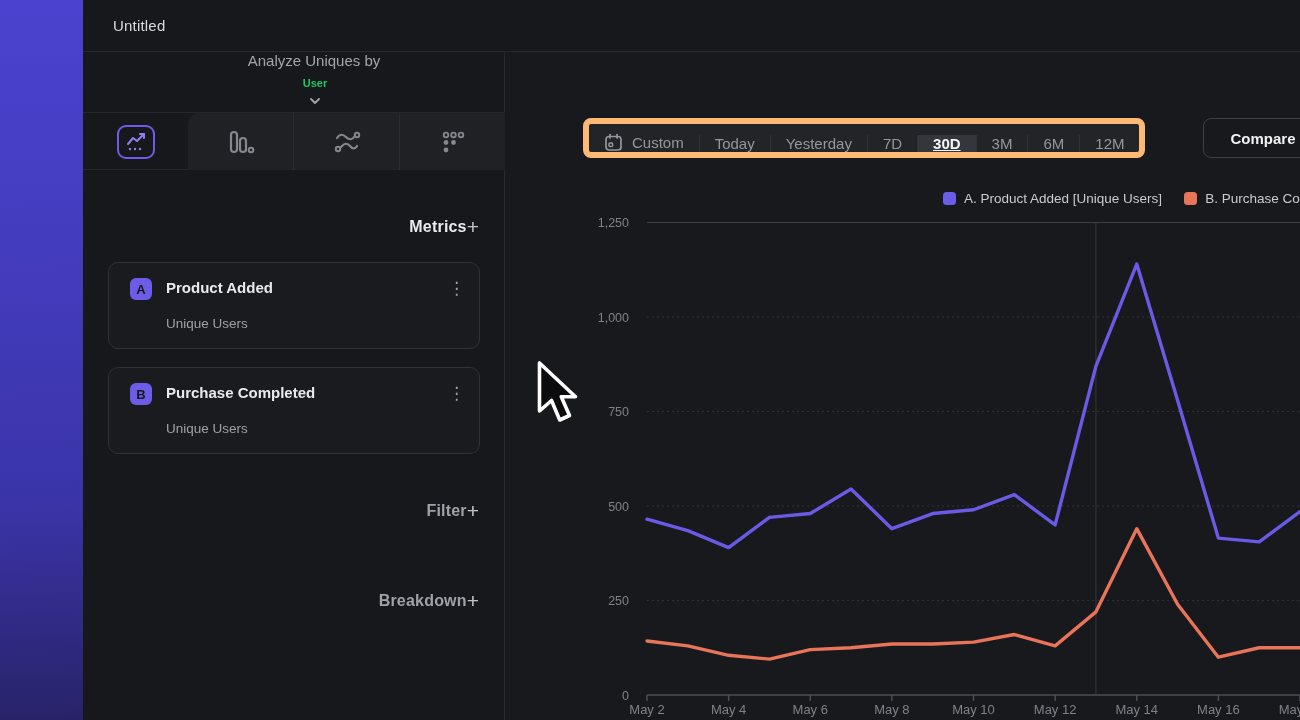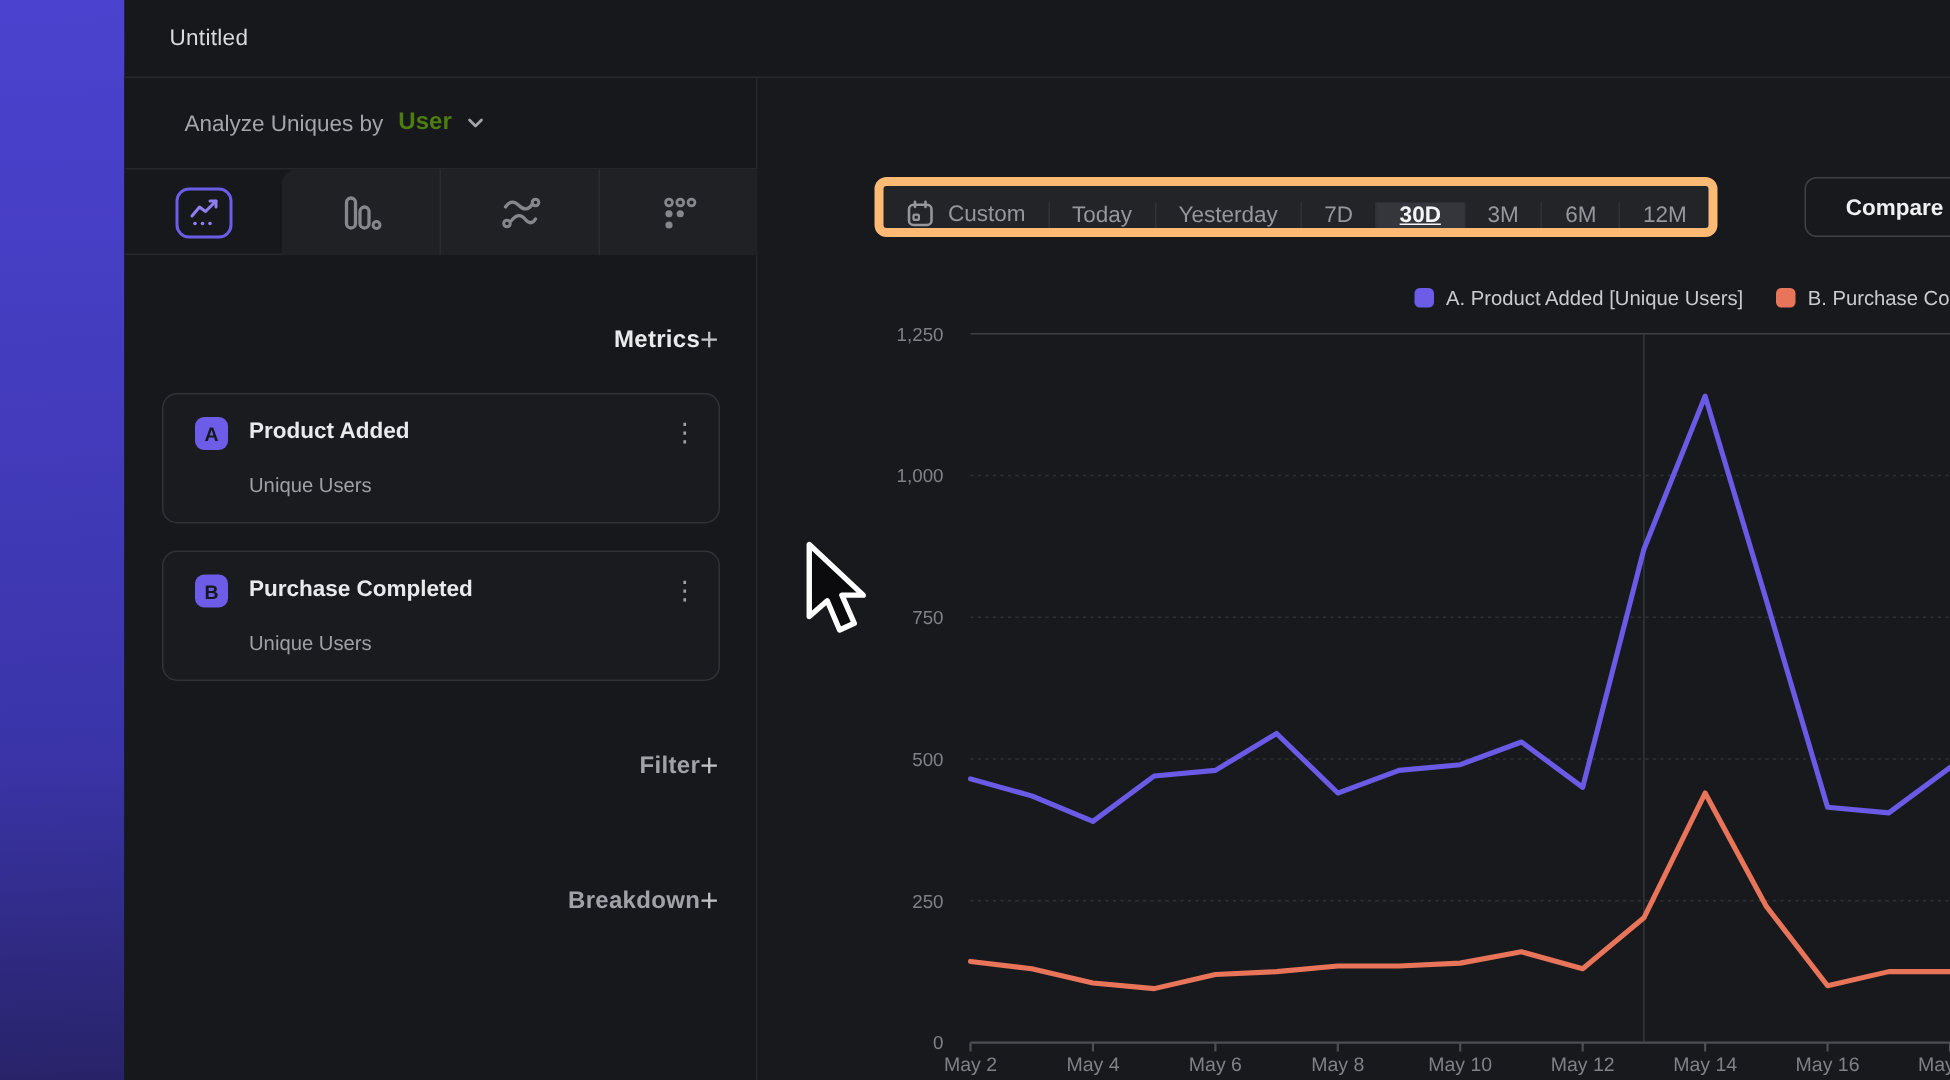--- a/index.html
+++ b/index.html
@@ -15,23 +15,23 @@
 
   
   .titlebar { position:absolute; left:0; top:0; width:1217px; height:52px; border-bottom:1px solid #28292D;
               display:flex; align-items:center; padding-left:30px; }
   .titlebar .title { color:#D9DADC; font-size:15px; letter-spacing:.2px; }
 
   
   .sidebar { position:absolute; left:0; top:52px; width:422px; height:668px; background:#17181B;
              border-right:1px solid #28292D; }
   .analyze-row { position:absolute; left:0; top:0; width:422px; height:61px; border-bottom:1px solid #26272B;
-                 display:flex; align-items:center; padding-left:40px; gap:8px; cursor:default; }
+                 display:flex; align-items:center; padding-left:40px; gap:8px; cursor:default;flex-direction:column; }
   .analyze-row .lbl { color:#A3A5AA; font-size:15px; }
-  .analyze-row .val { color:#4d7c0f; font-size:16px; font-weight:bold; margin-left:2px; }
+  .analyze-row .val { color:#22c55e; font-size:11px; font-weight:bold; margin-left:2px; }
   .analyze-row svg { margin-left:2px; }
 
   
   .tabsrow { position:absolute; left:0; top:61px; width:422px; height:57px; border-bottom:1px solid #26272B; }
   .tab-selected-box { position:absolute; left:34px; top:12px; width:38px; height:34px; border:2px solid #6C5CE7;
                       border-radius:9px; display:flex; align-items:center; justify-content:center; background:#17181B; }
   .tab-panel { position:absolute; left:105px; top:0; width:317px; height:57px; background:#202125;
                border-radius:10px 0 0 0; display:flex; }
   .tab-cell { flex:1; display:flex; align-items:center; justify-content:center; }
   .tab-cell + .tab-cell { border-left:1px solid #2B2C30; }

